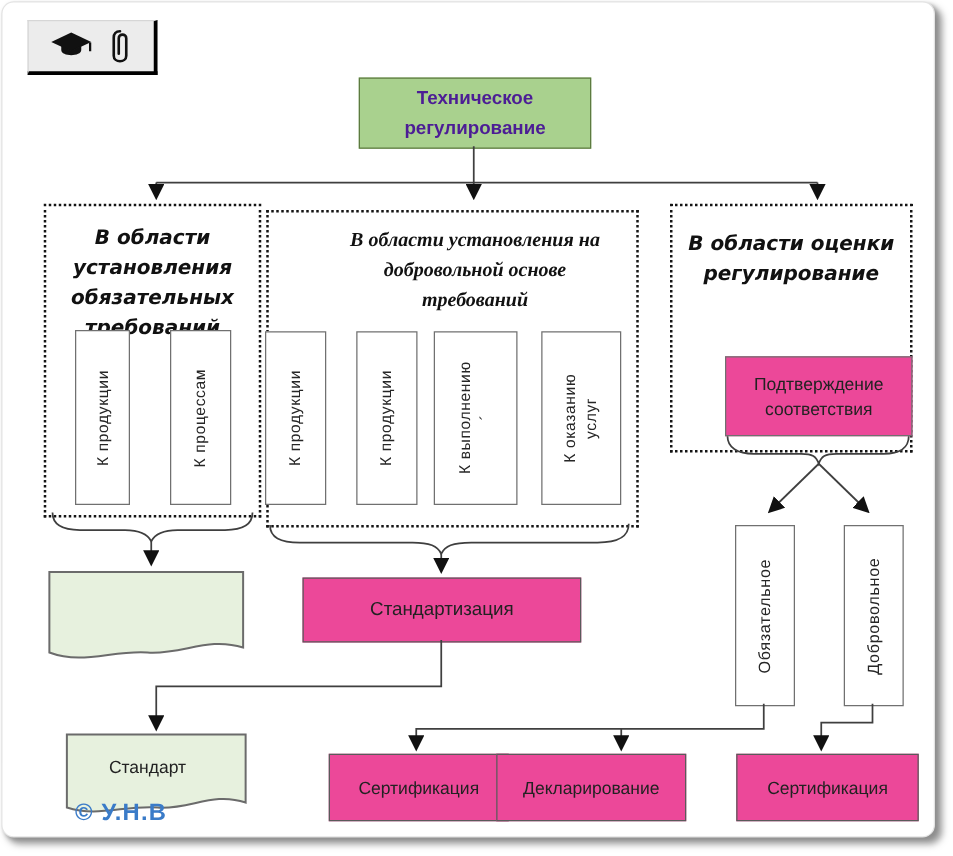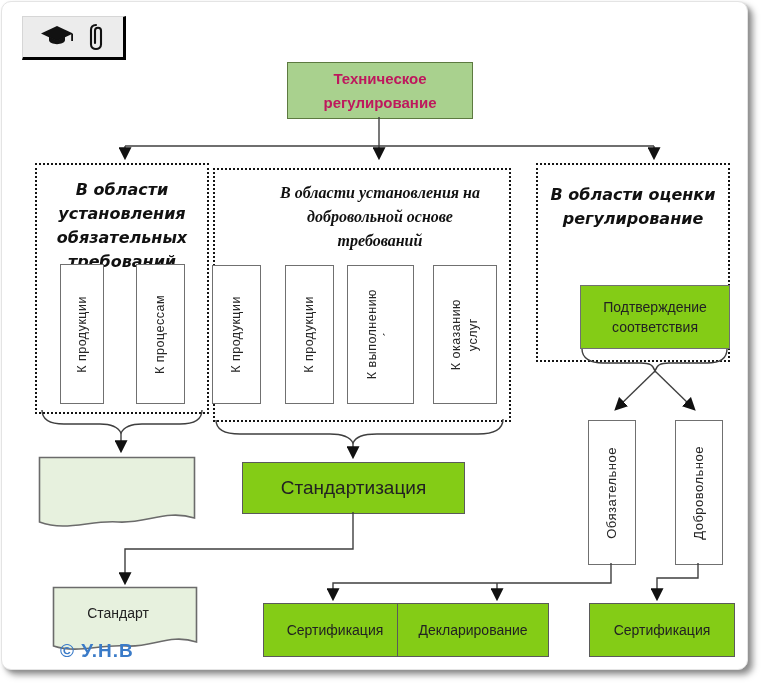--- a/index.html
+++ b/index.html
@@ -21,35 +21,35 @@
     background:#ececec;
     border-top:1px solid #d6d6d6;border-left:1px solid #d6d6d6;
     border-right:3px solid #000;border-bottom:3px solid #000;
     display:flex;align-items:center;justify-content:center;gap:12px;
   }
   
   .root-node{
     left:287px;top:62px;width:184px;height:55px;
     background:#a9d18e;border:1.6px solid #5d7a40;
     display:flex;align-items:center;justify-content:center;text-align:center;
-    font-weight:bold;font-size:15px;line-height:1.55;color:#be185d;
+    font-weight:bold;font-size:15px;line-height:1.55;color:#4c1d95;
   }
   
   .dashed{
     border:2.2px dotted #141414;background:transparent;
   }
   .area-title{
     position:absolute;left:0;right:0;text-align:center;
     font-family:"DejaVu Sans", sans-serif;
     font-style:italic;font-weight:bold;font-size:16px;line-height:1.5;color:#111;
     white-space:pre-line;
   }
   
   .wbox{
-    background:#84cc16;border:1.3px solid #707070;
+    background:#ec4899;border:1.3px solid #707070;
     display:flex;align-items:center;justify-content:center;text-align:center;
     font-size:14px;color:#222;line-height:1.45;
   }
   .thin{border:1.1px solid #5a5a5a;}
   
   .vbox{
     background:#fff;border:1.3px solid #707070;
     display:flex;align-items:center;justify-content:center;
   }
   .vbox span{
@@ -132,21 +132,21 @@
 <div class="abs vbox" style="left:675px;top:420px;width:46px;height:143px;">
   <span style="font-size:13px;">Добровольное</span>
 </div>
 
 <div class="abs" style="left:38px;top:456px;width:158px;height:80px;">
   <svg class="docshape" width="158" height="80" viewBox="0 0 158 80">
     <path d="M1.5 1.5 L156.5 1.5 L156.5 62 C128 53 108 68 80 66 C52 64 28 76 1.5 66 Z" fill="#e7f1de" stroke="#6b6b6b" stroke-width="1.6"></path>
   </svg>
 </div>
 
-<div class="abs wbox thin" style="left:242px;top:462px;width:221px;height:50px;font-size:19px;">
+<div class="abs wbox thin" style="left:242px;top:462px;width:221px;height:50px;font-size:15px;">
   <span>Стандартизация</span>
 </div>
 
 <div class="abs" style="left:52px;top:586px;width:132px;height:72px;">
   <svg class="docshape" width="146" height="72" viewBox="0 0 146 72">
     <path d="M1.5 1.5 L144.5 1.5 L144.5 56 C118 47 100 62 74 60 C48 58 26 68 1.5 60 Z" fill="#e7f1de" stroke="#6b6b6b" stroke-width="1.6"></path>
   </svg>
   <div class="doclabel" style="left:0;right:0;top:17px;">Стандарт</div>
 </div>
 

